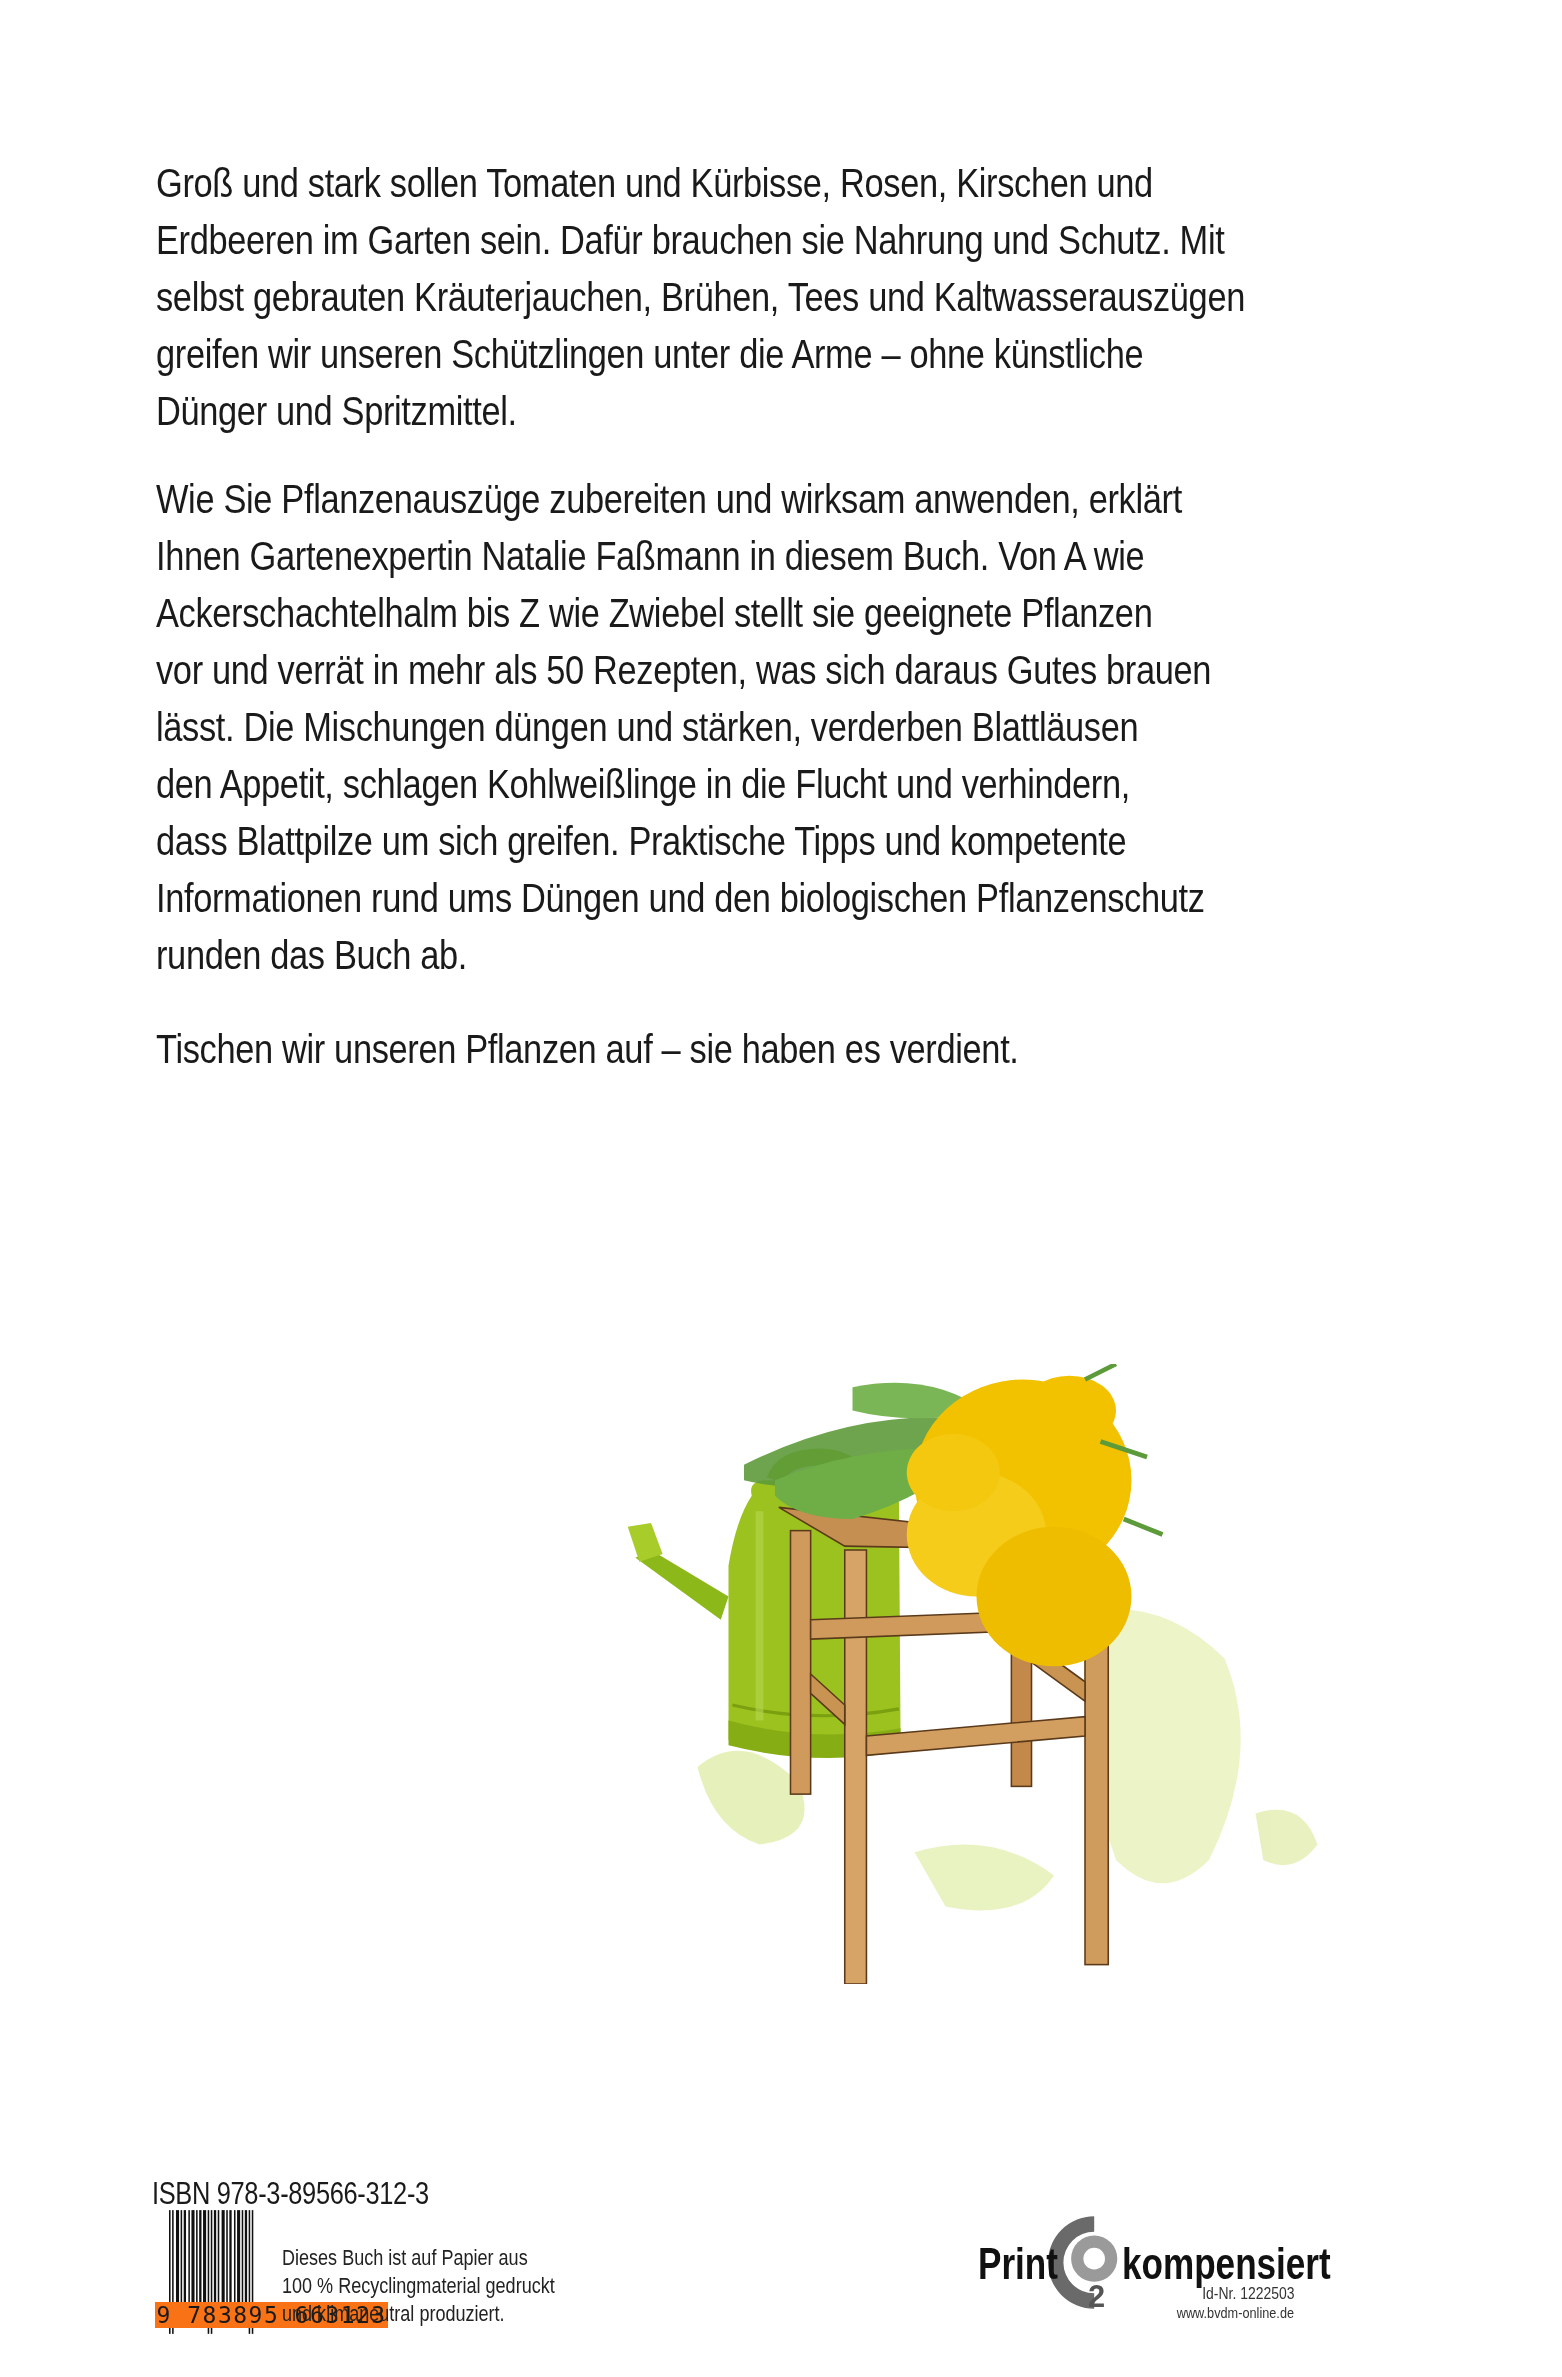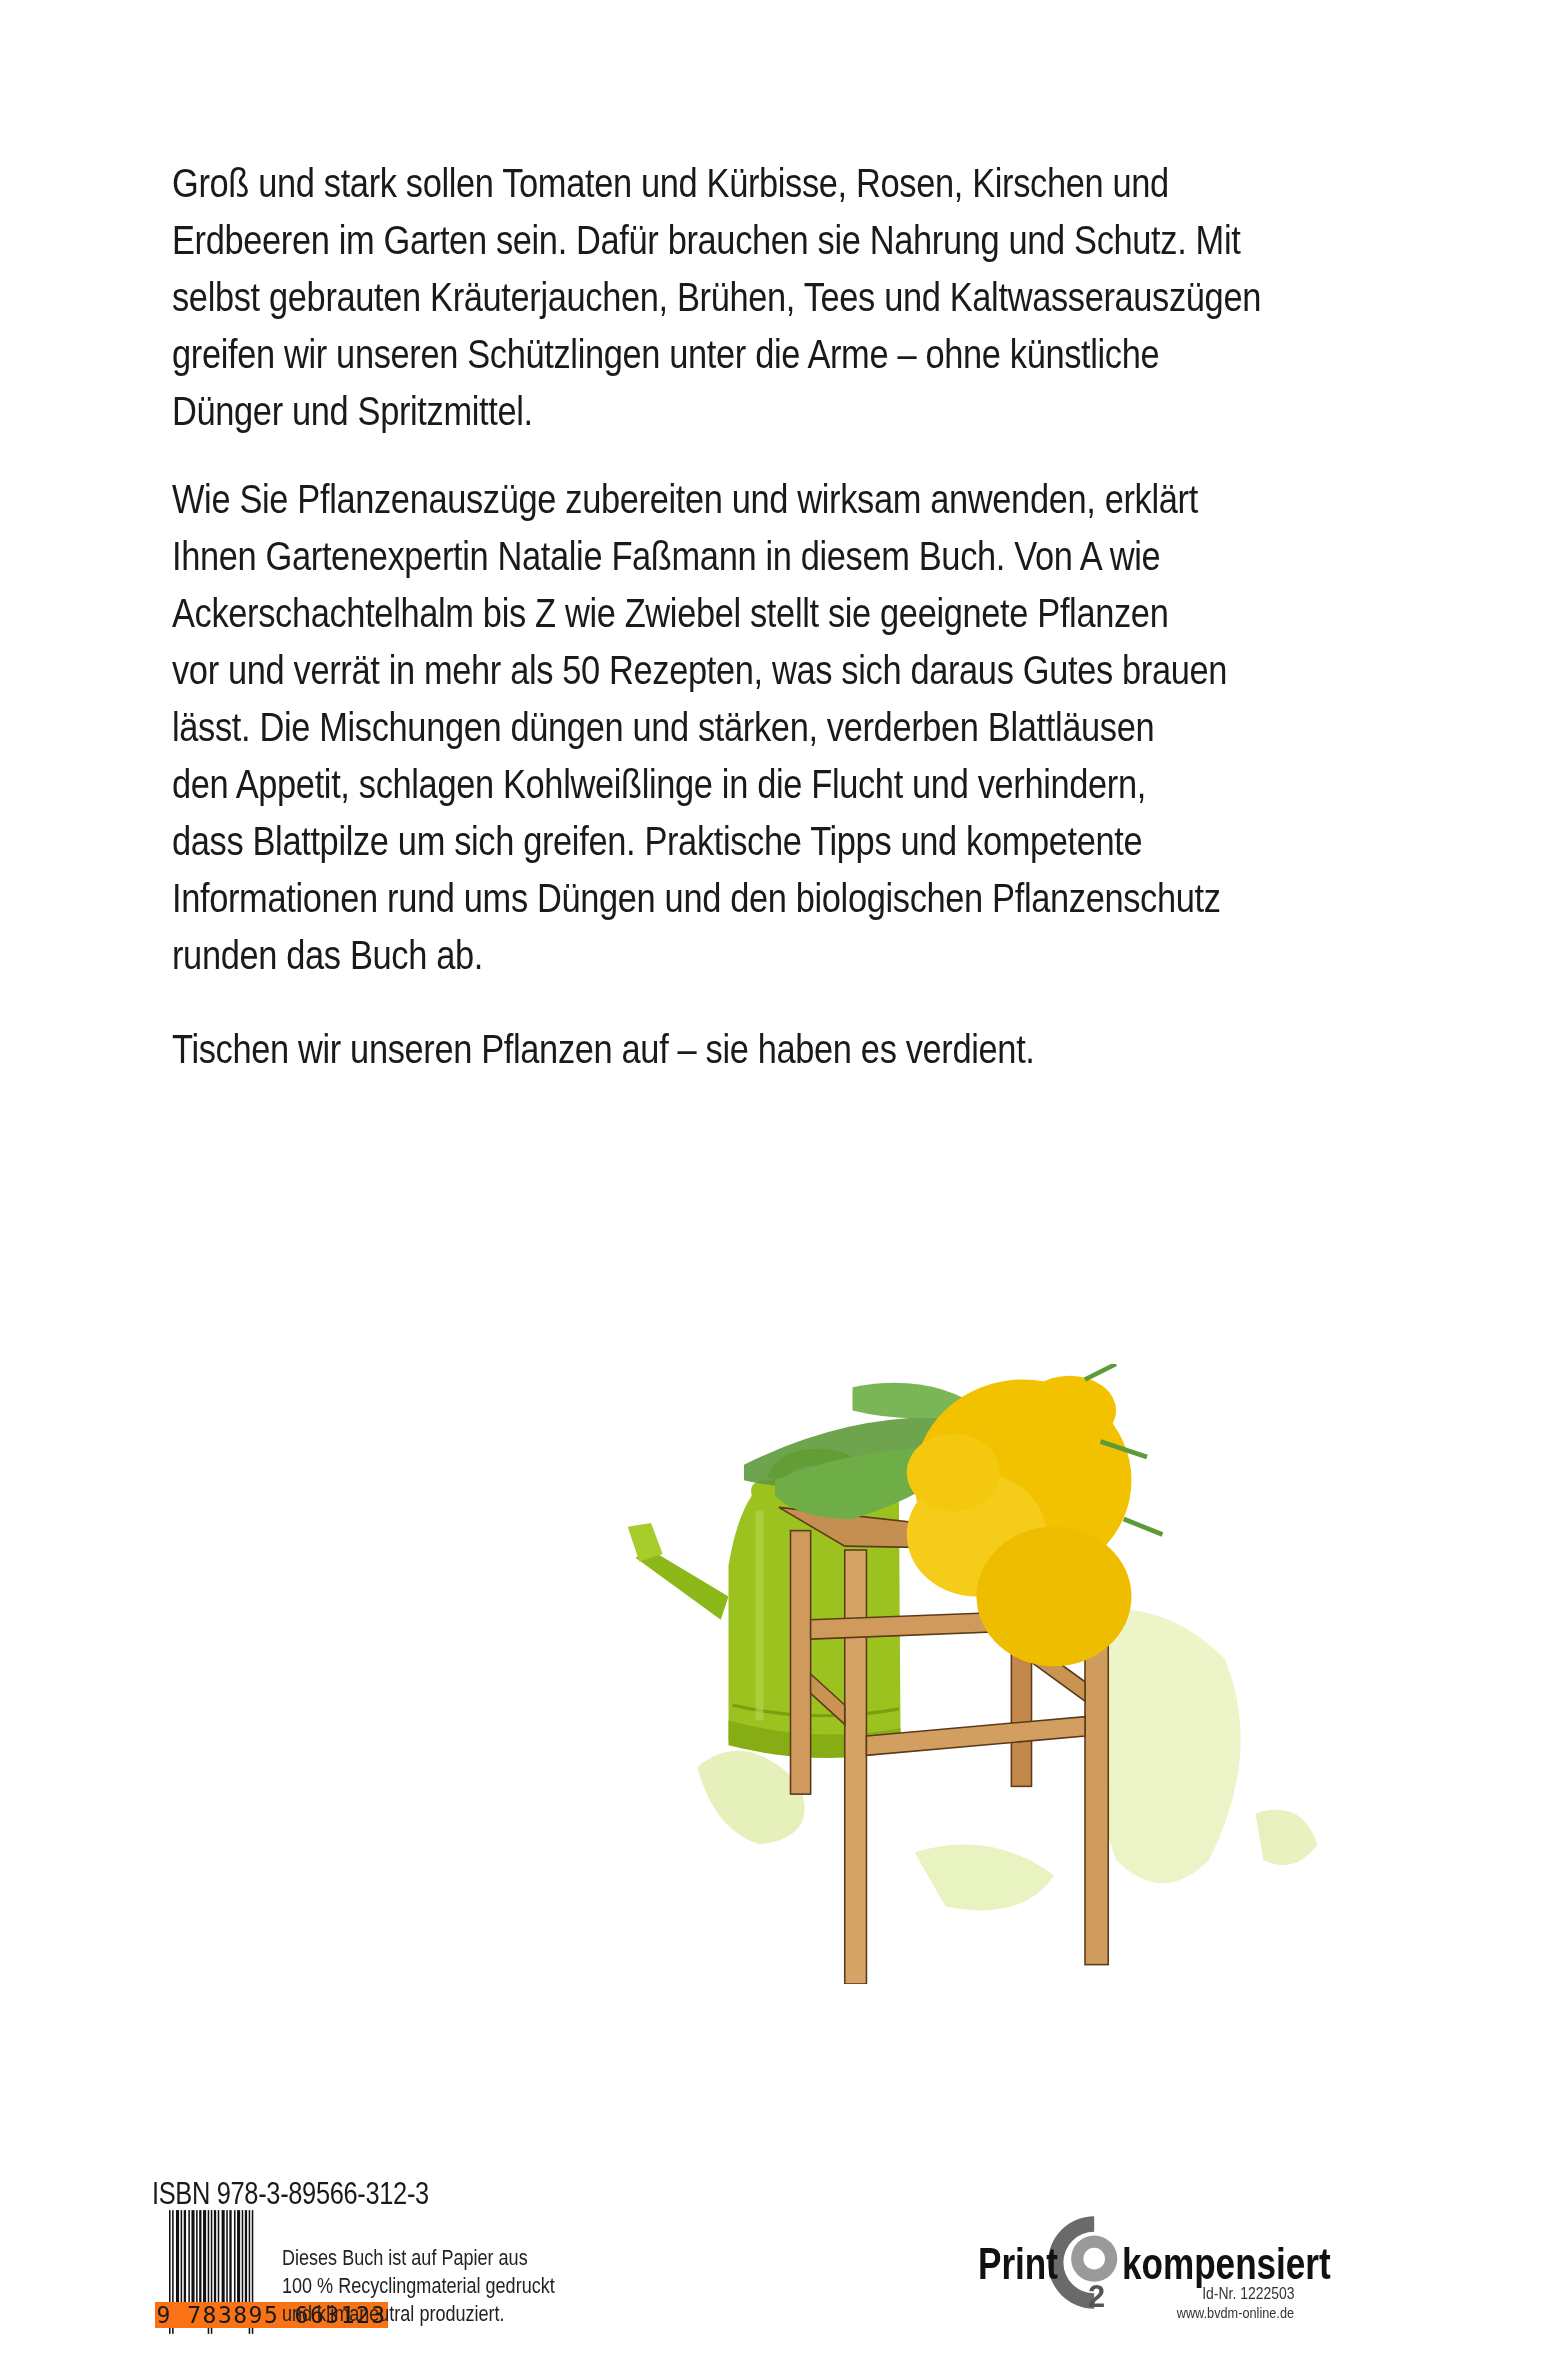--- a/index.html
+++ b/index.html
@@ -1,17 +1,17 @@
 <!DOCTYPE html>
 <html style="font-size:12.4px"><head>
 <meta charset="utf-8">
 <style>
   html, body { margin: 0; padding: 0; background: #ffffff; }
   body { width: 1562px; height: 2377px; position: relative; overflow: hidden; font-family: "Liberation Sans", sans-serif; color: #1a1a1a; }
-  .text-block { position: absolute; left: 172px; top: 155px; width: 1240px; }
+  .text-block { position: absolute; left: 156px; top: 155px; width: 1240px; }
   .para { margin: 0 0 37px 0; font-size: 40px; line-height: 57px; letter-spacing: -0.4px; transform: scaleX(0.86); transform-origin: left top; width: 1441px; }
   .para.p1 { margin-bottom: 31px; }
   .line { display: block; white-space: nowrap; }
 
   .illustration { position: absolute; left: 620px; top: 1364px; width: 775px; height: 620px; }
 
   .isbn { position: absolute; left: 152px; top: 2176px; font-size: 31px; letter-spacing: -0.4px; transform: scaleX(0.82); transform-origin: left top; white-space: nowrap; }
   .barcode-digits { position: absolute; left: 153px; top: 2292px; font-family: "DejaVu Sans Mono", monospace; font-size: 31px; white-space: nowrap; background: transparent; }
   .bc-wrap { position: absolute; left: 152px; top: 2210px; width: 116px; height: 124px; }
 

